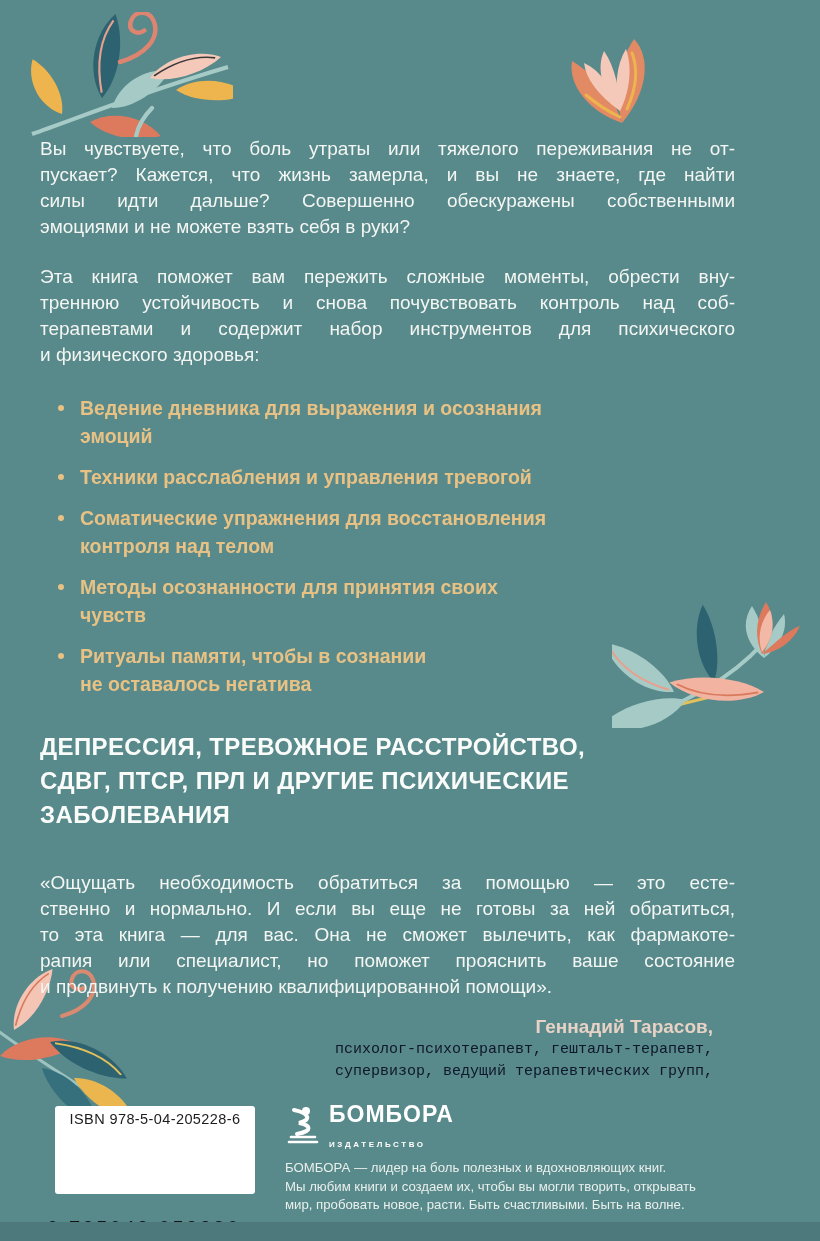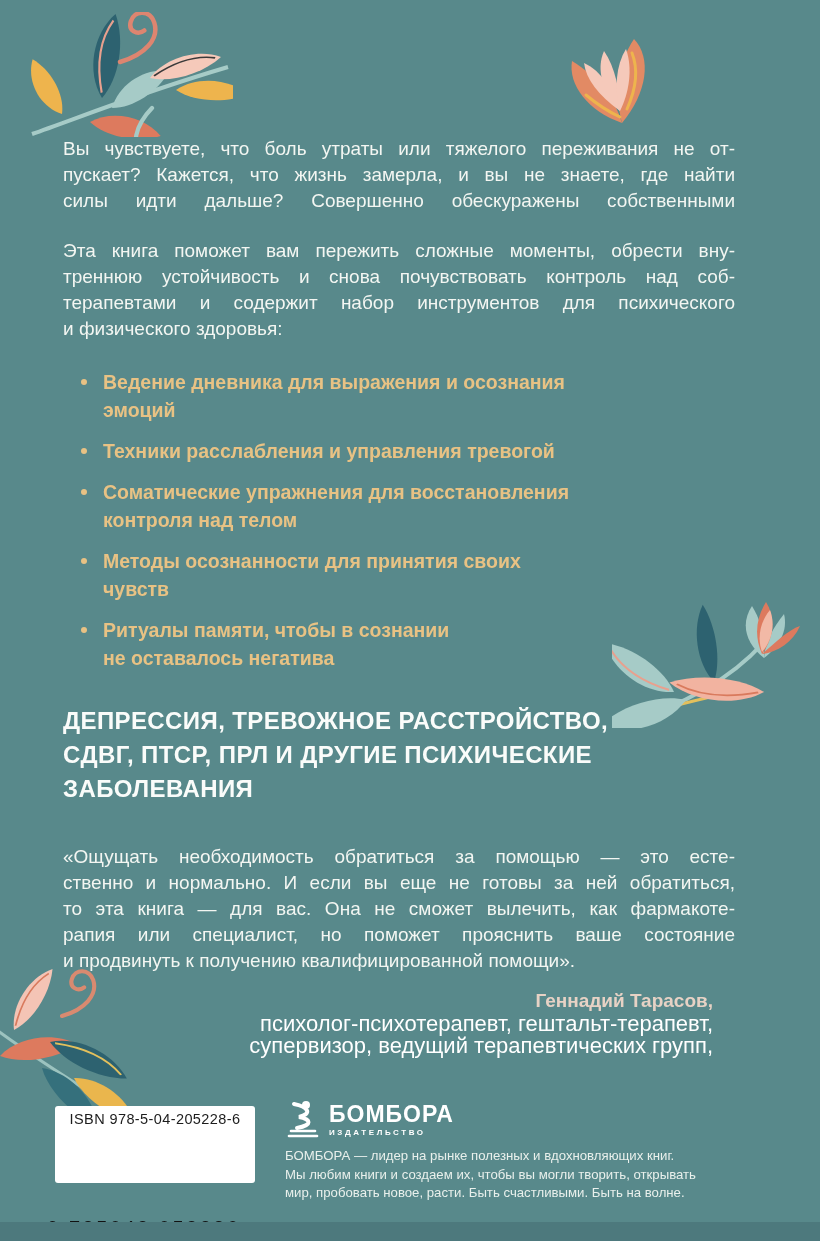--- a/index.html
+++ b/index.html
@@ -6,21 +6,21 @@
   .page{
     position:relative;
     width:820px;height:1241px;
     background:#58898b;
     overflow:hidden;
     font-family:"Liberation Sans",sans-serif;
     color:#f3f6f2;
   }
   .content{
     position:relative;
-    padding:136px 85px 0 63px;
+    padding:136px 85px 0 40px;
     z-index:2;
   }
   .para{font-size:19px;line-height:26px;color:#f3f6f2;}
   .para .just{text-align:justify;text-align-last:justify;}
   .para-2{margin-top:24px;}
   .bullets{
     list-style:none;margin:26px 0 0 0;padding:0 0 0 40px;
     color:#e8c284;
   }
   .bullets li{
@@ -42,26 +42,26 @@
   .quote{margin-top:38px;}
   .attribution{
     margin-top:14px;
     padding-right:22px;
     text-align:right;
   }
   .attr-name{
     font-size:19px;font-weight:700;color:#e7d2c5;line-height:25px;
   }
   .attr-titles{
-    font-size:22px;line-height:22px;color:#ffffff;
+    font-size:15px;line-height:22px;color:#0f172a;font-family:Liberation Mono, monospace;
   }
   
   .barcode-box{
     position:absolute;left:55px;top:1106px;
-    width:200px;height:77px;
+    width:200px;height:88px;
     background:#ffffff;border-radius:3px;
     z-index:3;
     display:flex;flex-direction:column;align-items:center;
     padding-top:5px;box-sizing:border-box;gap:44px;
   }
   .isbn{
     font-size:14.5px;color:#1d1d1d;letter-spacing:0.4px;
     line-height:16px;
   }
   .bars{
@@ -78,21 +78,21 @@
   }
   .pub{
     position:absolute;left:285px;top:1100px;width:470px;z-index:3;
   }
   .logo-row{display:flex;align-items:center;gap:8px;}
   .logo-icon{width:36px;height:38px;flex:0 0 auto;}
   .logo-name{
     font-size:23px;font-weight:700;color:#fff;letter-spacing:1px;line-height:24px;margin-top:2px;
   }
   .logo-sub{
-    font-size:8px;font-weight:700;color:#fff;letter-spacing:2.6px;line-height:10px;margin-top:2px;
+    font-size:8px;font-weight:700;color:#fff;letter-spacing:2.6px;line-height:10px;margin-top:14px;
   }
   .pub-text{margin-top:9px;font-size:13.2px;line-height:18.5px;color:#e9f0ec;}
   .bottom-strip{
     position:absolute;left:0;bottom:0;width:100%;height:19px;
     background:#4d797d;z-index:4;
   }
   
   .deco{position:absolute;z-index:1;}
   .deco-tl{left:28px;top:12px;}
   .deco-tr{left:552px;top:33px;}
@@ -162,20 +162,21 @@
     <use href="#vein" transform="translate(58 76) rotate(28) scale(0.85 0.62)" stroke="#e3c05c" stroke-width="2"></use>
     <use href="#leaf" transform="translate(50 102) rotate(48) scale(0.8 0.58)" fill="#35707c"></use>
     <use href="#leaf" transform="translate(82 112) rotate(38) scale(0.75 0.55)" fill="#eab64d"></use>
   </svg>
 
   <div class="content">
     <div class="para para-1">
         <div class="just">Вы чувствуете, что боль утраты или тяжелого переживания не от-</div>
         <div class="just">пускает? Кажется, что жизнь замерла, и вы не знаете, где найти</div>
         <div class="just">силы идти дальше? Совершенно обескуражены собственными</div>
+        <div>эмоциями и не можете взять себя в руки?</div>
       </div>
 
     <div class="para para-2">
         <div class="just">Эта книга поможет вам пережить сложные моменты, обрести вну-</div>
         <div class="just">треннюю устойчивость и снова почувствовать контроль над соб-</div>
         <div class="just">терапевтами и содержит набор инструментов для психического</div>
         <div>и физического здоровья:</div>
       </div>
 
     <ul class="bullets" id="bullets">
@@ -222,20 +223,20 @@
         <path d="M9 4 C 24 7, 27 14, 14 17 C 26 19, 28 25, 12 28" stroke="#fff" stroke-width="4" fill="none" stroke-linecap="round"></path>
         <path d="M6 31 H 30" stroke="#fff" stroke-width="2.6" stroke-linecap="round"></path>
         <path d="M4 36 H 32" stroke="#fff" stroke-width="2.6" stroke-linecap="round"></path>
       </svg>
       <div>
         <div class="logo-name">БОМБОРА</div>
         <div class="logo-sub">ИЗДАТЕЛЬСТВО</div>
       </div>
     </div>
     <div class="pub-text">
-        <div>БОМБОРА — лидер на рынке полезных и вдохновляющих книг.</div>
+        <div>БОМБОРА — лидер на боль полезных и вдохновляющих книг.</div>
         <div>Мы любим книги и создаем их, чтобы вы могли творить, открывать</div>
         <div>мир, пробовать новое, расти. Быть счастливыми. Быть на волне.</div>
       </div>
   </div>
 
   <div class="bottom-strip"></div>
 </div>
 
 </body></html>

